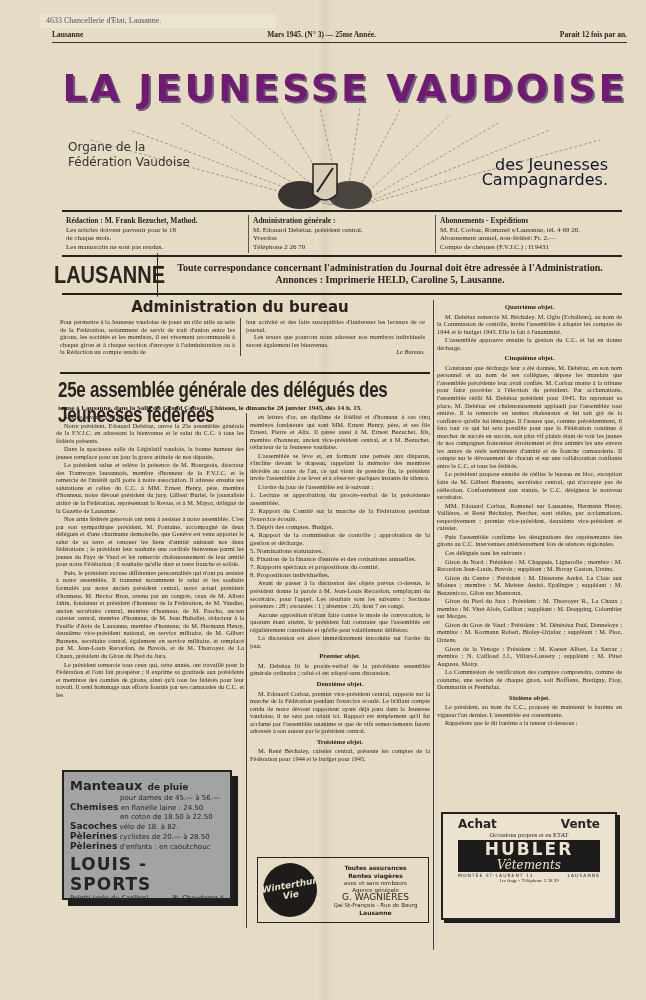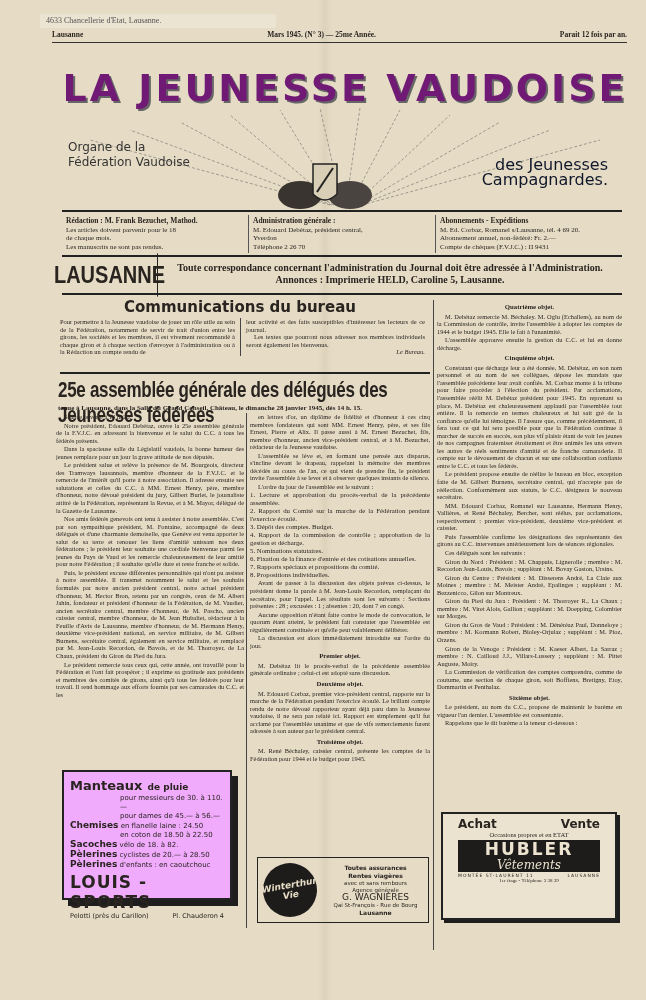--- a/index.html
+++ b/index.html
@@ -31,21 +31,21 @@
   .ag-title{left:58px;top:378px;width:380px;font-family:"Liberation Sans",sans-serif;font-weight:bold;font-size:17px;letter-spacing:-0.3px;transform:scaleY(1.25);transform-origin:left top;}
   .ag-sub{left:58px;top:404px;width:380px;font-size:7px;font-weight:bold;}
   .col{font-size:6.4px;line-height:7.55px;text-align:justify;}
   .col p{margin:0 0 1px 0;text-indent:8px;}
   .colA{left:56px;top:413px;width:188px;}
   .colB{left:250px;top:413px;width:180px;}
   .colC{left:437px;top:300px;width:185px;}
   .vline1{left:246px;top:413px;height:515px;border-left:1px solid #444;}
   .vline2{left:433px;top:300px;height:650px;border-left:1px solid #444;}
   .col h5{margin:3px 0 2px;text-align:center;font-size:6.8px;font-weight:bold;}
-  .ad1{left:62px;top:770px;width:170px;height:130px;border:2px solid #222;box-shadow:6px 6px 0 #1e1e1e;background:#f0abfc;font-family:"DejaVu Sans",sans-serif;padding:3px 6px;box-sizing:border-box;}
+  .ad1{left:62px;top:770px;width:170px;height:130px;border:2px solid #222;box-shadow:6px 6px 0 #1e1e1e;background:#a3a3a3;font-family:"DejaVu Sans",sans-serif;padding:3px 6px;box-sizing:border-box;}
   .ad1 .big{font-weight:bold;font-size:13px;}
   .ad1 .row{font-size:7px;line-height:9px;}
   .ad1 .lbl{font-weight:bold;font-size:9px;}
   .ad1 .brand{font-weight:900;font-size:17px;letter-spacing:1px;margin-top:2px;}
   .ad1 .addr{font-size:6.5px;display:flex;justify-content:space-between;}
   .ad2{left:257px;top:857px;width:170px;height:64px;border:1px solid #222;display:flex;align-items:center;font-family:"DejaVu Sans",sans-serif;}
   .ad2 .logo{width:54px;height:54px;border-radius:50%;background:#1e1c1a;color:#e6dcc6;display:flex;align-items:center;justify-content:center;font-style:italic;font-weight:bold;font-size:9px;text-align:center;line-height:10px;margin:0 6px 0 5px;transform:rotate(-10deg);}
   .ad2 .txt{flex:1;text-align:center;font-size:5.5px;line-height:7px;}
   .ad2 .txt b{font-size:6px;}
   .ad2 .txt .agent{font-weight:normal;font-size:9px;}
@@ -133,21 +133,21 @@
 </div>
 
 <div class="abs lausbar">
   <div class="city">LAUSANNE</div>
   <div class="msg">
     <div>Toute correspondance concernant l'administration du Journal doit être adressée à l'Administration.</div>
     <div>Annonces : Imprimerie HELD, Caroline 5, Lausanne.</div>
   </div>
 </div>
 
-<div class="abs comm-title">Communications du bureau</div>
+<div class="abs comm-title">Administration du bureau</div>
 <div class="abs comm-cols">
   <div class="c1">Pour permettre à la Jeunesse vaudoise de jouer un rôle utile au sein de la Fédération, notamment de servir de trait d'union entre les girons, les sociétés et les membres, il est vivement recommandé à chaque giron et à chaque section d'envoyer à l'administration ou à la Rédaction un compte rendu de</div>
   <div class="c2">
     <div>leur activité et des faits susceptibles d'intéresser les lecteurs de ce journal.</div>
     <div style="text-indent:8px">Les textes que pourront nous adresser nos membres individuels seront également les bienvenus.</div>
     <div class="sig">Le Bureau.</div>
   </div>
 </div>
 
 <div class="abs rule2"></div>
@@ -209,21 +209,20 @@
   <p>Giron de la Venoge : Président : M. Kaeser Albert, La Sarraz ; membre : N. Cailloud J.J., Villars-Lussery ; suppléant : M. Pittet Auguste, Moiry.</p>
   <p>La Commission de vérification des comptes comprendra, comme de coutume, une section de chaque giron, soit Boffiens, Bretigny, Etoy, Dommartin et Penthalaz.</p>
   <h5>Sixième objet.</h5>
   <p>Le président, au nom du C.C., propose de maintenir le barème en vigueur l'an dernier. L'assemblée est consentante.</p>
   <p>Rappelons que le dit barème a la teneur ci-dessous :</p>
 </div>
 
 <div class="abs ad1">
   <div><span class="big">Manteaux</span>
        <span style="font-weight:bold;font-size:9px">de pluie</span></div>
-  <div class="row" style="padding-left:50px">pour messieurs de 30.  à 110.—</div>
   <div class="row" style="padding-left:50px">pour dames       de 45.— à 56.—</div>
   <div class="row"><span class="lbl">Chemises</span> <span>en flanelle laine : 24.50</span></div>
   <div class="row" style="padding-left:50px">en coton de 18.50 à 22.50</div>
   <div class="row"><span class="lbl">Sacoches</span> <span>vélo de 18.  à 82.</span></div>
   <div class="row"><span class="lbl">Pèlerines</span> <span>cyclistes de 20.— à 28.50</span></div>
   <div class="row"><span class="lbl">Pèlerines</span> <span>d'enfants : en caoutchouc</span></div>
   <div class="brand">LOUIS - SPORTS</div>
   <div class="addr">
       <span>Pelotti (près du Carillon)</span>
       <span>Pl. Chauderon 4</span>

